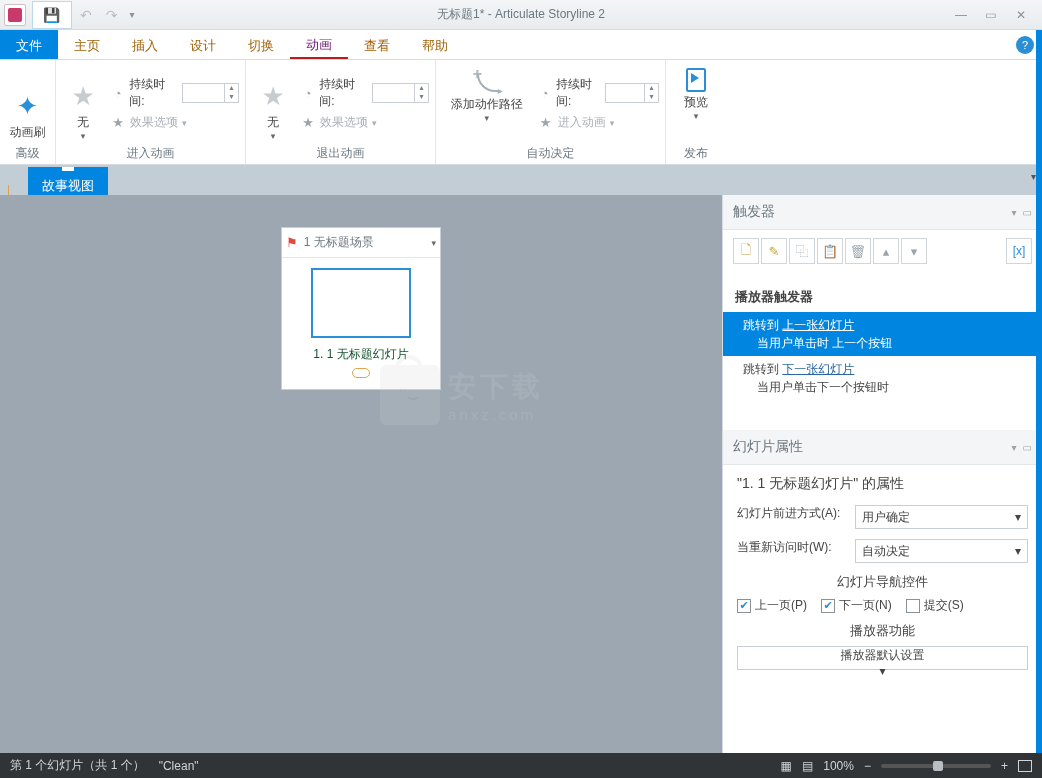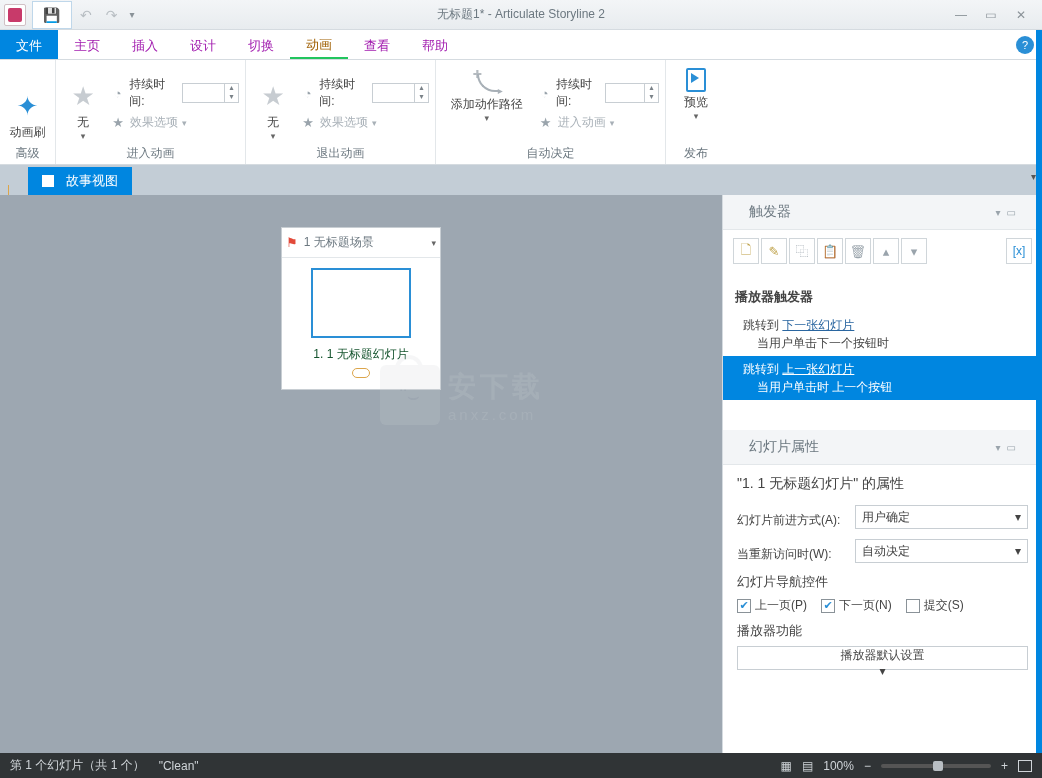--- a/index.html
+++ b/index.html
@@ -10,23 +10,23 @@
 .app-icon { width: 22px; height: 22px; background: #fff; border: 1px solid #d0c0c5; border-radius: 2px; display: flex; align-items: center; justify-content: center; }
 .app-icon-inner { width: 14px; height: 14px; background: #c83a6a; border-radius: 2px; }
 .qat-box { width: 40px; height: 28px; border: 1px solid #bfd7ea; background: #fff; display: flex; align-items: center; justify-content: center; margin-left: 4px; }
 .qat-icon { font-size: 14px; color: #2a6aa8; }
 .qat-arrow { color: #8a9298; font-size: 10px; padding: 0 4px; }
 .tb-title { position: absolute; left: 50%; transform: translateX(-50%); color: #6c7880; font-size: 12px; text-align: center; }
 .tb-right { margin-left: auto; display: flex; gap: 8px; padding-right: 10px; color: #8a9298; }
 .tb-btn { width: 22px; text-align: center; cursor: pointer; }
 
 .menubar { height: 30px; background: #fff; display: flex; align-items: stretch; border-bottom: 1px solid #d5dbe0; position: relative; }
-.menu-item { padding: 6px 16px 4px; color: #a21caf; font-size: 13px; cursor: pointer; display:flex;align-items:center;}
+.menu-item { padding: 6px 16px 4px; color: #a16207; font-size: 13px; cursor: pointer; display:flex;align-items:center;}
 .menu-item.file { background: #0086e0; color: #fff; }
-.menu-item.active { color: #a16207; border-bottom: 2px solid #22c55e; background:#fff; }
+.menu-item.active { color: #701a75; border-bottom: 2px solid #b91c1c; background:#fff; }
 .help-q { margin-left: auto; width: 18px; height: 18px; border-radius: 9px; background: #2a8fd6; color: #fff; font-size: 11px; text-align: center; line-height: 18px; align-self: center; margin-right: 8px; }
 
 .ribbon { height: 105px; background: #fff; border-bottom: 1px solid #d5dbe0; display: flex; }
 .ribbon-group { border-right: 1px solid #e3e7ea; padding: 4px 6px 2px; display: flex; flex-direction: column; }
 .ribbon-group-top { flex: 1; display: flex; gap: 6px; }
 .ribbon-group-label { text-align: center; color: #6c7880; font-size: 12px; padding-top: 2px; }
 .big-btn { display: flex; flex-direction: column; align-items: center; justify-content: flex-end; width: 44px; padding: 2px; cursor: pointer; }
 .big-icon { font-size: 26px; color: #c7ccd1; }
 .big-icon.blue { color: #2a8fd6; }
 .big-label { font-size: 12px; color: #444; margin-top: 2px; text-align:center;}
@@ -42,21 +42,21 @@
 .add-path-icon { position: relative; width: 28px; height: 24px;}
 .ap-plus { position: absolute; top:-2px; left:0; font-size:11px; color:#b5bbc0;}
 .ap-curve { position: absolute; top:4px; left:4px; width:22px; height:18px; border-bottom:2px solid #a8b0b7; border-left:2px solid #a8b0b7; border-bottom-left-radius: 18px;}
 .ap-arrow { position:absolute; bottom:-2px; right:-2px; font-size:10px; color:#a8b0b7;}
 .preview-btn { display:flex; flex-direction:column; align-items:center; width:50px; padding-top:4px;}
 .preview-icon { width:20px;height:24px;border:2px solid #2a8fd6; position:relative; border-radius:2px;}
 .preview-icon::before { content:''; position:absolute; top:3px; left:3px; border-left:8px solid #2a8fd6; border-top:5px solid transparent; border-bottom:5px solid transparent;}
 
 .tabstrip { height: 30px; background: #c3cdd6; display: flex; align-items: flex-end; padding-left: 28px; position:relative;}
 .tabstrip::after { content:'▾'; position:absolute; right:6px; top:6px; font-size:10px; color:#555;}
-.tab { height: 28px; padding: 0 14px; background: #0086e0; color: #fff; display: flex; align-items: center; gap: 12px; font-size: 13px; }
+.tab { height: 28px; padding: 0 14px; background: #0086e0; color: #fff; display: flex; align-items: center; gap: 6px; font-size: 13px; flex-direction: column; }
 .tab-icon { width:12px;height:12px;background:#fff; }
 
 .workspace { display: flex; height: 558px; }
 .canvas { flex: 1; background: #9da7b1; display: flex; align-items: flex-start; justify-content: center; padding-top: 32px; position:relative; }
 .watermark { position:absolute; top:170px; left:380px; opacity:0.18; display:flex; align-items:center; gap:8px;}
 .wm-bag { width:60px;height:60px; background:#ced3d7; border-radius:6px; position:relative;}
 .wm-handle { position:absolute; top:-10px; left:15px; width:28px; height:16px; border:4px solid #ced3d7; border-bottom:none; border-radius:14px 14px 0 0;}
 .wm-face { position:absolute; top:20px; left:20px; width:20px; font-size:20px; color:#9da7b1;}
 .wm-text { display:flex; flex-direction:column; color:#ced3d7; }
 .wm-text-top { font-size:28px; font-weight:bold; letter-spacing:4px;}
@@ -66,40 +66,40 @@
 .scene-head { display:flex; align-items:center; padding:6px 4px; border-bottom:1px solid #e3e7ea; color:#6c7880; font-size:12px;}
 .scene-flag { color:#e24a3a; margin-right:6px; font-size:13px;}
 .scene-dd { margin-left:auto; font-size:9px; color:#666;}
 .slide-thumb { margin:10px auto 4px; width:100px; height:70px; border:2px solid #2a8fd6;}
 .slide-label { text-align:center; font-size:12px; color:#14532d; padding:4px 0;}
 .slide-link { text-align:center; padding-bottom:8px;}
 .slide-link-icon { display:inline-block; width:18px; height:10px; border:1px solid #dca54a; border-radius:5px; position:relative;}
 .slide-link-line { position:absolute; top:-10px; left:8px; width:1px; height:10px; background:#dca54a;}
 
 .sidepanel { width: 320px; background: #fff; border-left: 1px solid #d5dbe0; overflow-y: auto; }
-.panel-head { display:flex; align-items:center; padding:8px 26px; background:#f3f5f7; border-bottom:1px solid #e3e7ea; color:#6c7880; font-size:14px;}
+.panel-head { display:flex; align-items:center; padding:8px 10px; background:#f3f5f7; border-bottom:1px solid #e3e7ea; color:#6c7880; font-size:14px;}
 .panel-head-icons { margin-left:auto; display:flex; gap:6px; color:#9aa4ac; font-size:10px;}
 .trigger-toolbar { display:flex; gap:2px; padding:8px 10px; }
 .ttb-btn { width:26px; height:26px; border:1px solid #d0d6da; background:#fff; display:flex; align-items:center; justify-content:center; color:#bfa24a; font-size:13px; cursor:pointer;}
 .ttb-btn.gray { color:#9aa4ac;}
 .ttb-spacer { flex:1; }
 .ttb-vars { width:26px;height:26px;border:1px solid #d0d6da;background:#fff;display:flex;align-items:center;justify-content:center;color:#2a8fd6;}
 
 .trig-section { padding:6px 12px; font-weight:bold; color:#444; font-size:13px;}
 .trig-item { padding:4px 12px 4px 20px; font-size:12px; line-height:18px;}
 .trig-item.selected { background:#0086e0; color:#fff;}
 .trig-link { text-decoration:underline; color:#2a66a0;}
 .trig-item.selected .trig-link { color:#fff;}
 
 .prop-body { padding:10px 14px; font-size:12px; }
 .prop-title { font-size:14px; color:#444; margin-bottom:12px;}
-.prop-row { display:flex; align-items:flex-end; margin-bottom:10px; gap:8px;}
+.prop-row { display:flex; align-items:flex-start; margin-bottom:10px; gap:8px;}
 .prop-label { width:110px; color:#444;}
 .prop-select { flex:1; height:24px; border:1px solid #c8ced3; display:flex; align-items:center; padding:0 6px; justify-content:space-between; cursor:pointer;}
-.prop-section { font-size:13px; color:#444; margin:8px 0 6px;}
+.prop-section { font-size:13px; color:#444; margin:8px 0 6px;text-align:center;}
 .chk-row { display:flex; gap:14px; margin-bottom:8px;}
 .chk { display:flex; align-items:center; gap:4px;}
 .chk-box { width:14px;height:14px;border:1px solid #8a9298;display:flex;align-items:center;justify-content:center;color:#2a8fd6;font-size:11px;}
 
 .statusbar { height: 25px; background: #303436; color: #cfd4d8; display:flex; align-items:center; padding:0 10px; font-size:12px; gap:14px;}
 .statusbar .sright { margin-left:auto; display:flex; align-items:center; gap:10px;}
 .zoom-slider { width:110px; height:4px; background:#555; position:relative; border-radius:2px;}
 .zoom-thumb { position:absolute; top:-3px; left:52px; width:10px;height:10px;background:#b8bec3;border-radius:2px;}
 .zoom-btn { cursor:pointer; }
 .fit-icon { width:14px;height:12px;border:1px solid #cfd4d8;}
@@ -300,27 +300,27 @@
       <div class="ttb-btn gray">⿻</div>
       <div class="ttb-btn gray">📋</div>
       <div class="ttb-btn gray">🗑</div>
       <div class="ttb-btn gray">▴</div>
       <div class="ttb-btn gray">▾</div>
       <div class="ttb-spacer"></div>
       <div class="ttb-vars">[x]</div>
     </div>
     <div style="height:10px;"></div>
     <div class="trig-section">播放器触发器</div>
+    <div class="trig-item selected">
+      <span>跳转到 </span><span class="trig-link">上一张幻灯片</span><br>
+      <span style="padding-left:14px;">当用户单击时 上一个按钮</span>
+    </div>
     <div class="trig-item">
       <span>跳转到 </span><span class="trig-link">下一张幻灯片</span><br>
       <span style="padding-left:14px;">当用户单击下一个按钮时</span>
-    </div>
-    <div class="trig-item selected">
-      <span>跳转到 </span><span class="trig-link">上一张幻灯片</span><br>
-      <span style="padding-left:14px;">当用户单击时 上一个按钮</span>
     </div>
 
     <div style="height:30px;"></div>
 
     <div class="panel-head">
       <span>幻灯片属性</span>
       <span class="panel-head-icons">
           <span>▾</span>
           <span>▭</span>
         </span>

